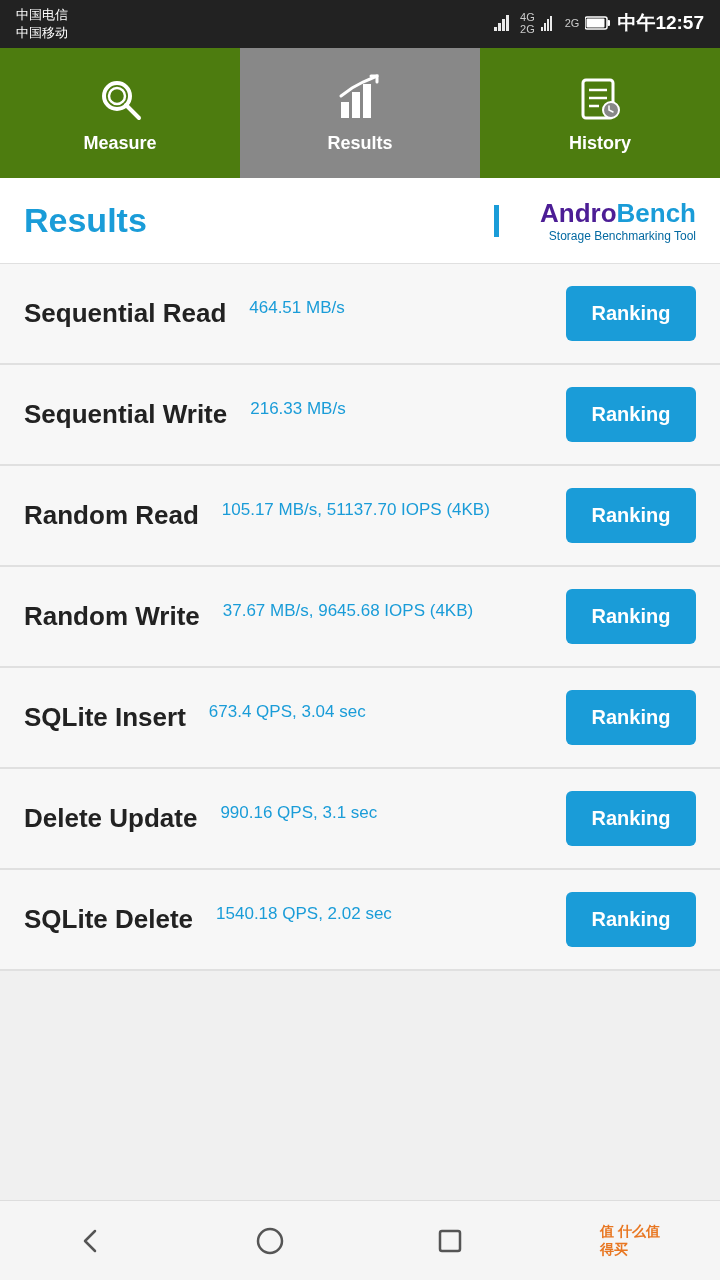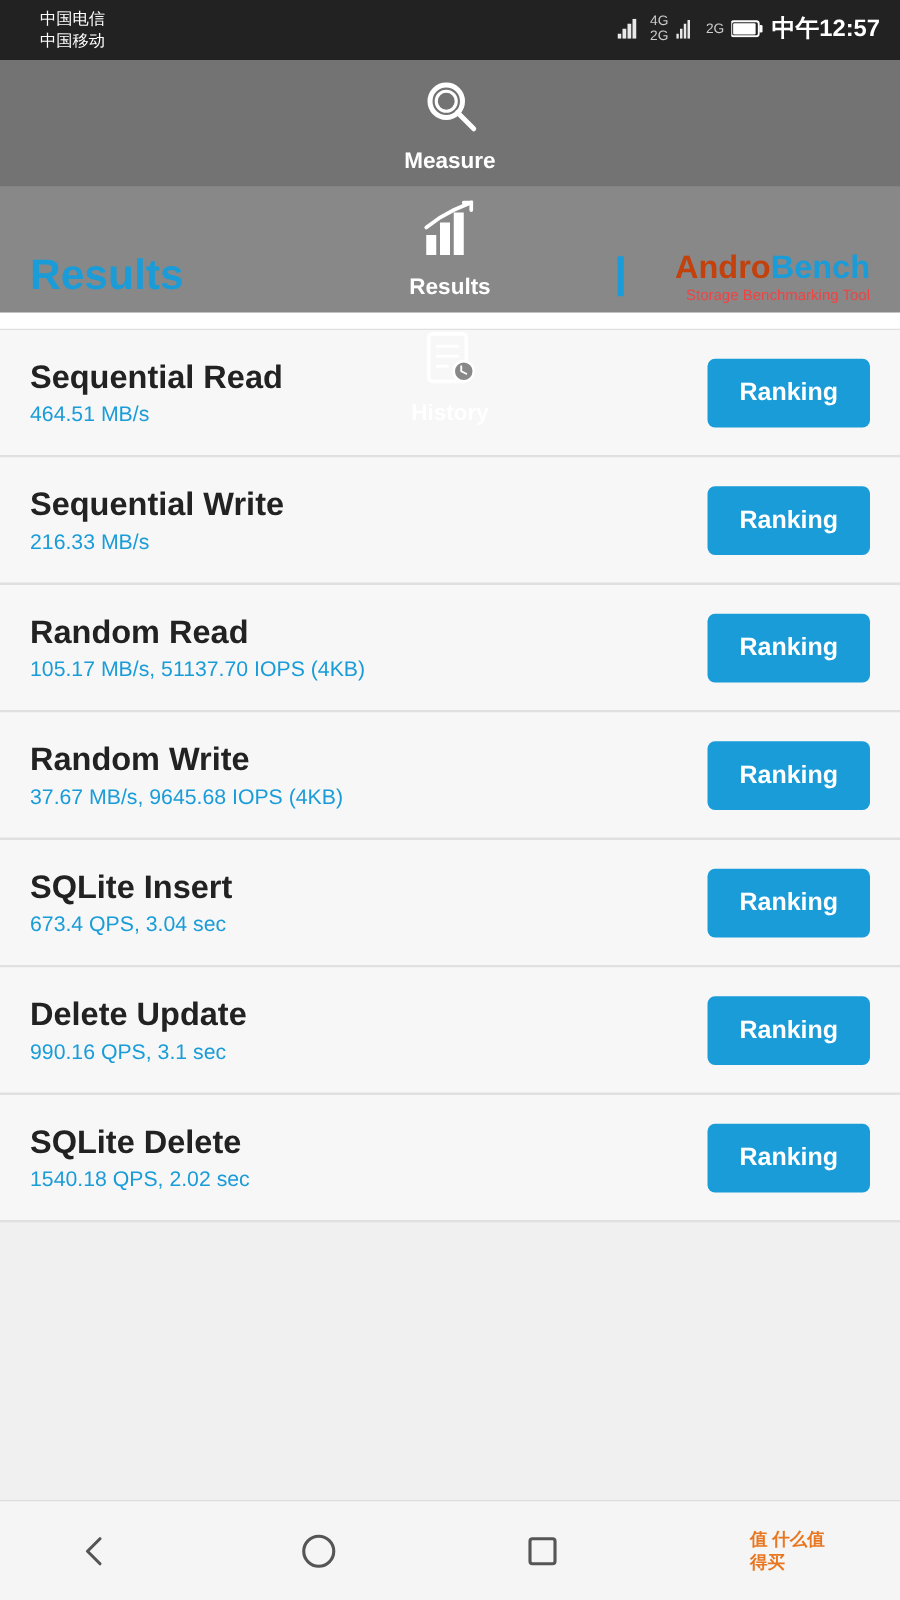--- a/index.html
+++ b/index.html
@@ -12,43 +12,42 @@
       overflow-x: hidden;
     }
 
     
     .status-bar {
       background: #222;
       color: #fff;
       display: flex;
       justify-content: space-between;
       align-items: flex-start;
-      padding: 6px 16px 6px 32px;
+      padding: 6px 16px 6px 16px;
       height: 48px;
     }
     .status-bar-left {
       display: flex;
       flex-direction: column;
       font-size: 13px;
       line-height: 1.4;
     }
     .status-bar-right {
       display: flex;
       align-items: center;
       gap: 6px;
       font-size: 13px;
       padding-top: 4px;
     }
 
     
     .nav-tabs {
       display: flex;
-      background: #737373;
+      background: #4d7c0f;
       height: 130px;
-      flex-direction: column;
     }
     .nav-tab {
       flex: 1;
       display: flex;
       flex-direction: column;
       align-items: center;
       justify-content: center;
       color: #ddd;
       cursor: pointer;
       gap: 8px;
@@ -87,29 +86,29 @@
     .brand-logo {
       display: flex;
       align-items: center;
       gap: 0;
     }
     .brand-logo-text {
       font-size: 26px;
       font-weight: bold;
     }
     .brand-logo-text .andro {
-      color: #c2410c;
+      color: #4c1d95;
       margin-left: 35px;
     }
     .brand-logo-text .bench {
       color: #1a9cd8;
     }
     .brand-sub {
       font-size: 12px;
-      color: #ef4444;
+      color: #0369a1;
       display: block;
       text-align: right;
     }
     .brand-accent {
       width: 5px;
       height: 32px;
       background: #1a9cd8;
       margin-right: 6px;
     }
 
@@ -120,22 +119,21 @@
     .result-row {
       background: #f7f7f7;
       display: flex;
       align-items: center;
       justify-content: space-between;
       padding: 22px 24px;
       border-bottom: 2px solid #e0e0e0;
     }
     .result-info {
       display: flex;
-      flex-direction: column;
-      gap: 5px;
+      gap: 23px;
     }
     .result-name {
       font-size: 26px;
       font-weight: bold;
       color: #222;
     }
     .result-value {
       font-size: 17px;
       color: #1a9cd8;
     }
@@ -162,20 +160,21 @@
       border-top: 1px solid #ddd;
       position: fixed;
       bottom: 0;
       width: 720px;
     }
     .bottom-nav-btn {
       width: 60px;
       height: 40px;
       display: flex;
       align-items: center;
+      justify-content: center;
       cursor: pointer;
     }
     .bottom-nav-logo {
       font-size: 14px;
       color: #e87722;
       font-weight: bold;
     }
 
     
     svg { display: block; }

